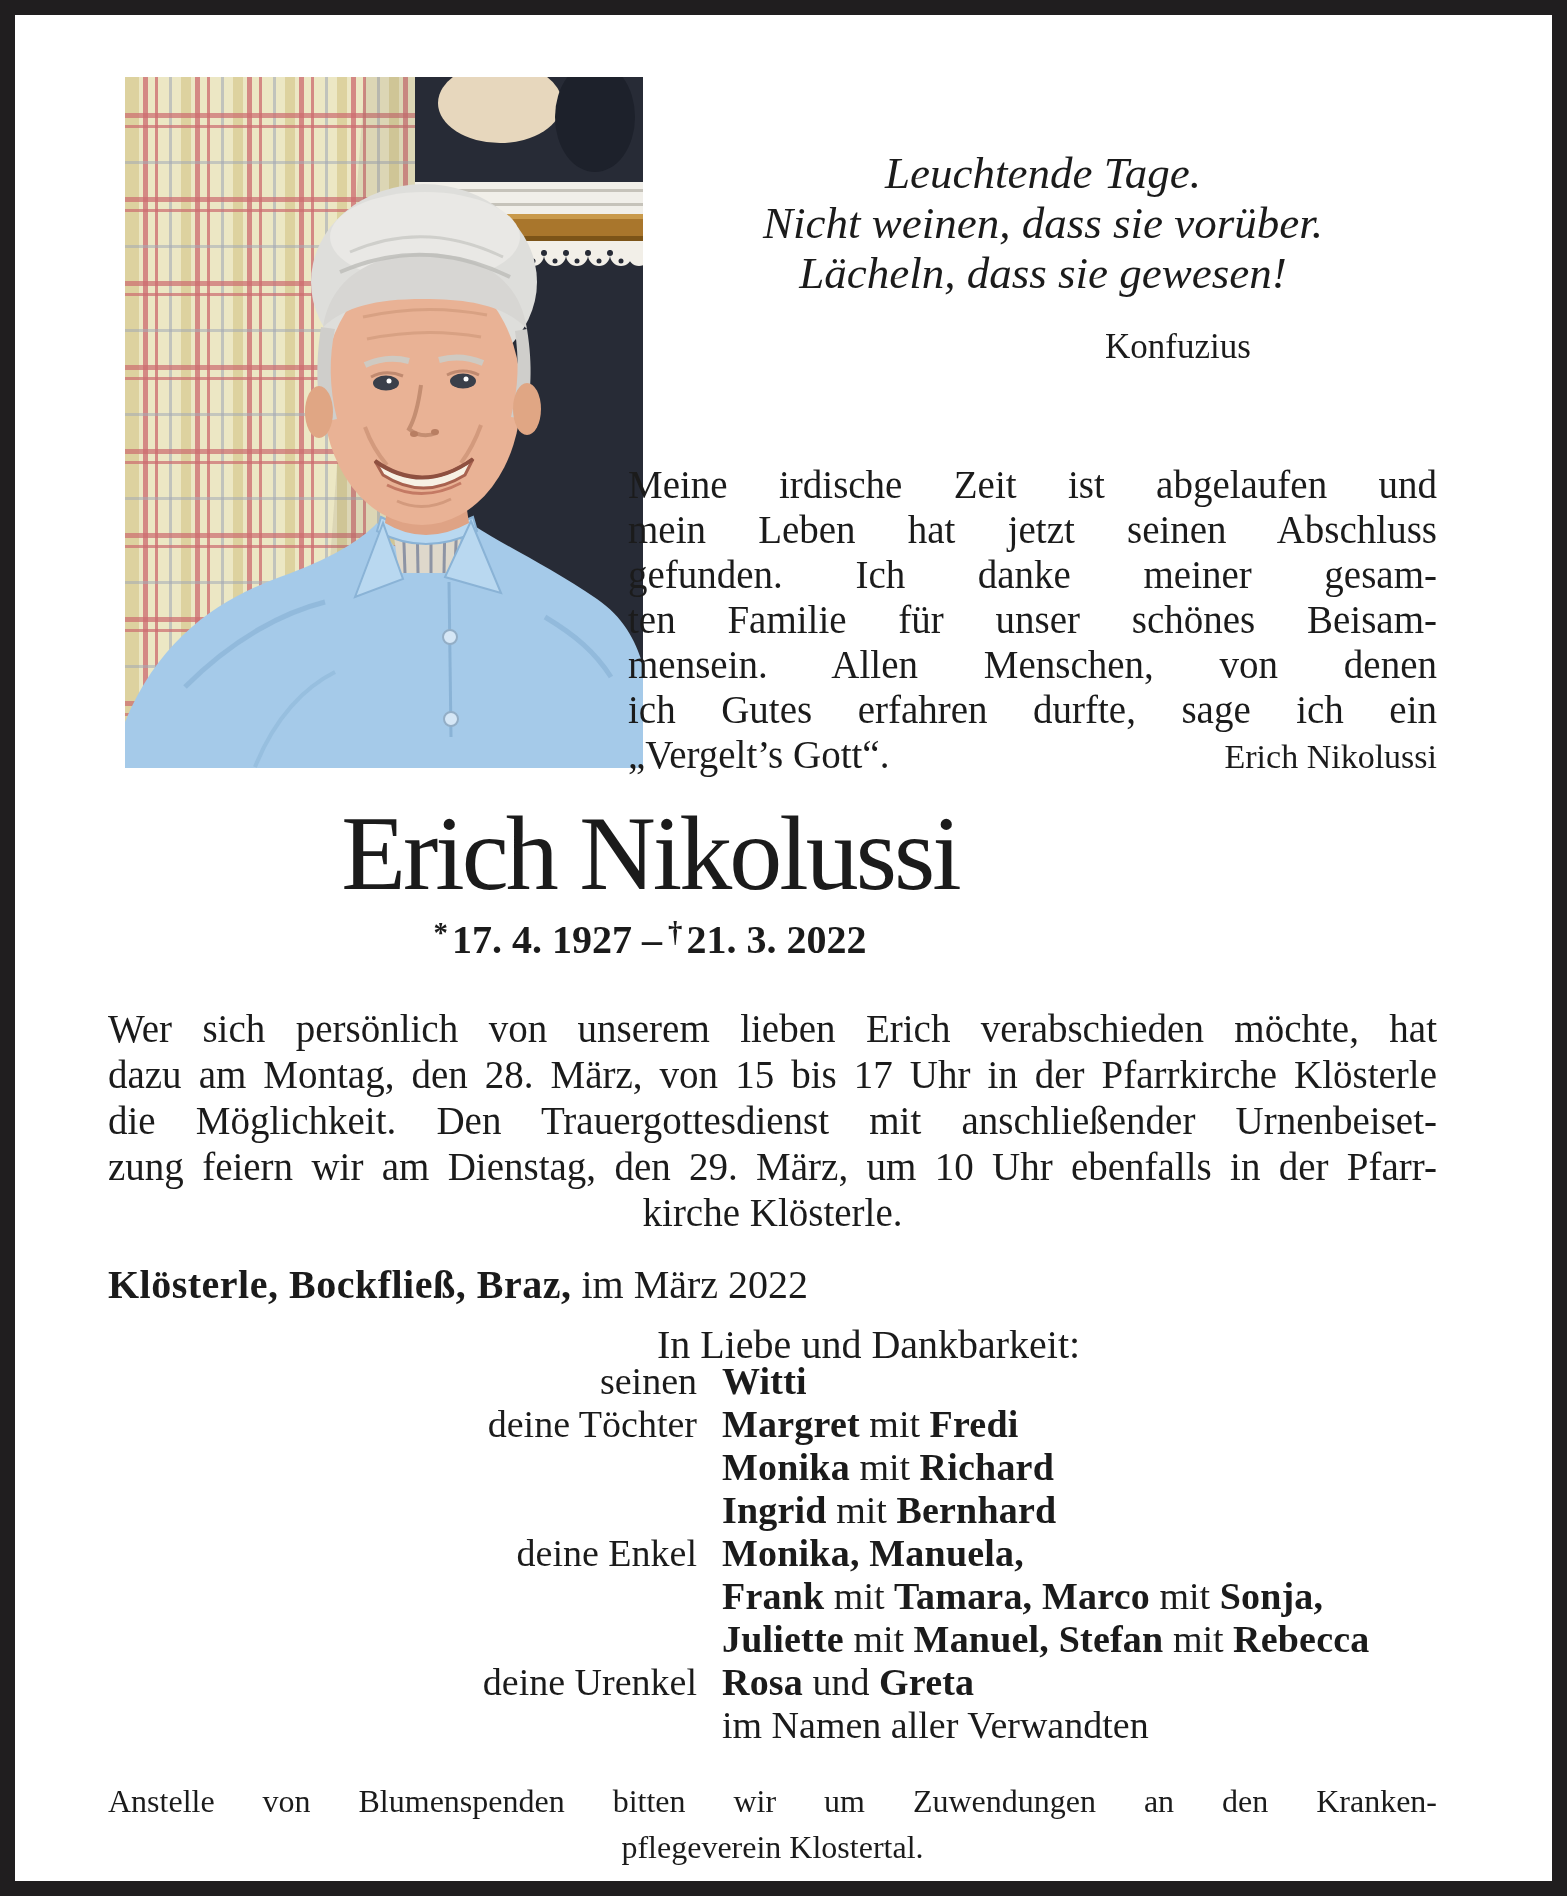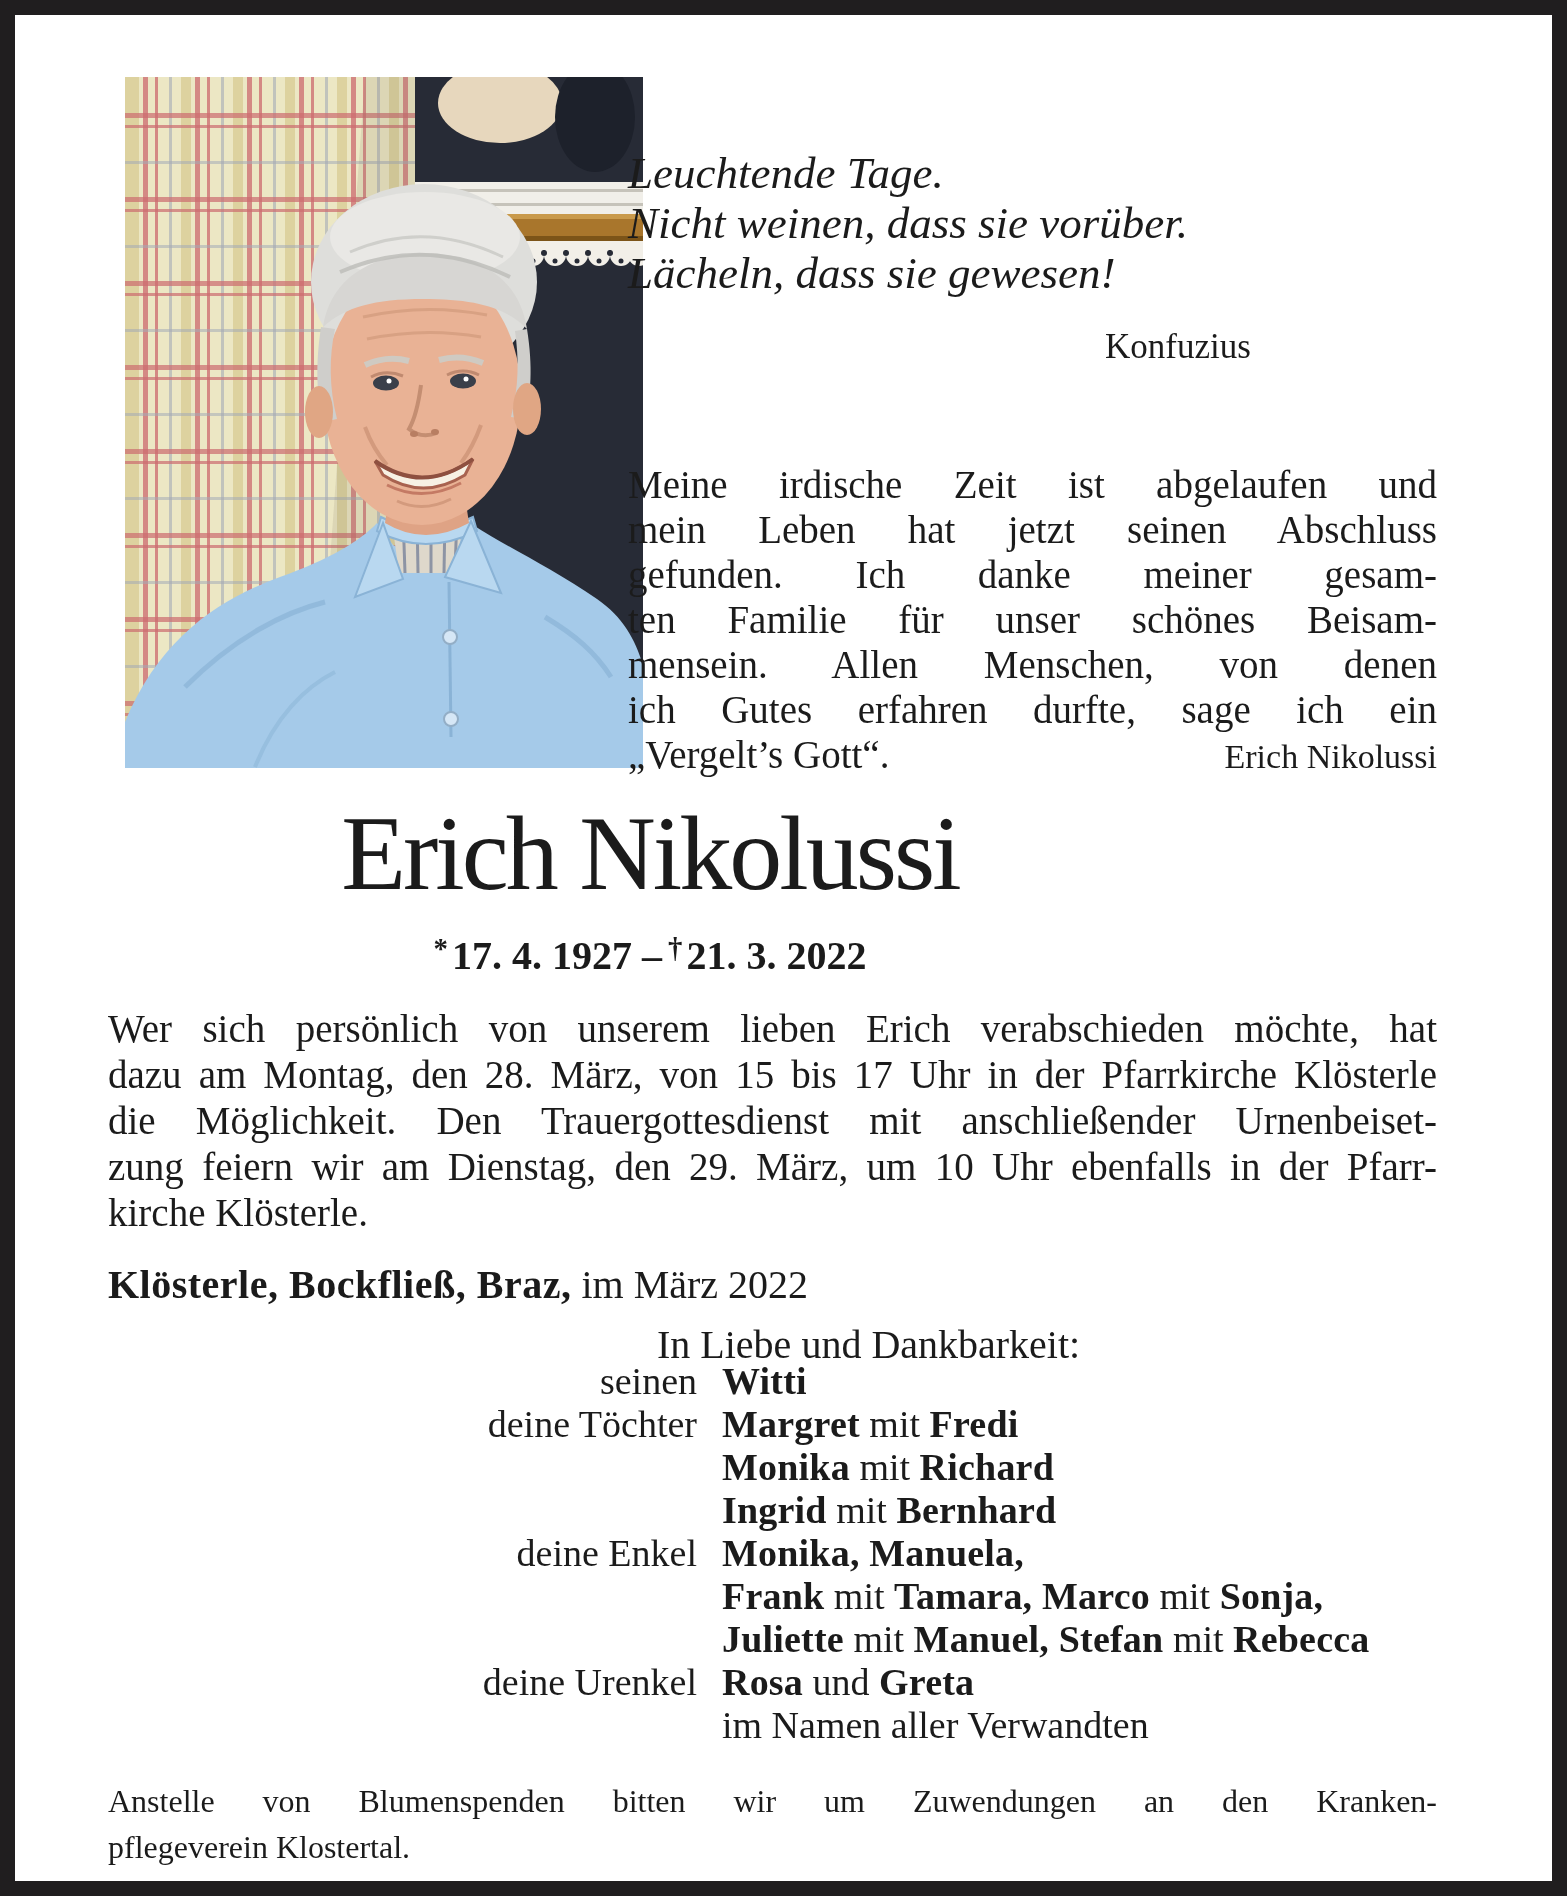--- a/index.html
+++ b/index.html
@@ -16,27 +16,27 @@
   .abs{position:absolute;}
   
   .photo{left:110px;top:62px;width:518px;height:691px;}
   .photo svg{display:block;width:100%;height:100%;}
   
   .quote{left:613px;top:133px;width:830px;font-style:italic;font-size:45px;line-height:50px;}
   .konfuzius{left:1090px;top:288px;font-size:35px;line-height:40px;margin-top:24px;}
   
   .farewell{left:613px;top:447px;width:809px;font-size:39px;line-height:45px;}
   .jline{text-align:justify;text-align-last:justify;white-space:nowrap;}
-  .plainline{text-align:left;}
+  .plainline{text-align:center;}
   .sigline{display:flex;justify-content:space-between;align-items:baseline;}
   .signature{font-size:34px;}
   
   .titleblock{left:110px;top:783px;width:1050px;text-align:center;}
   .bigname{font-size:106px;line-height:112px;letter-spacing:-3px;font-weight:normal;margin:0;}
-  .dates{font-size:40px;line-height:44px;font-weight:bold;margin-top:16px;}
+  .dates{font-size:40px;line-height:44px;font-weight:bold;}
   .sym{font-size:0.72em;vertical-align:0.38em;padding-right:4px;}
   .datesep{padding:0 6px 0 10px;}
   
   .announce{left:93px;top:991px;width:1329px;font-size:39px;line-height:46px;}
   
   .dateline{left:93px;top:1247px;font-size:40px;line-height:46px;}
   .dateline b{letter-spacing:0.5px;}
   
   .thanks{left:642px;top:1307px;font-size:40px;line-height:46px;}
   .family{left:93px;top:1345px;width:1340px;font-size:38px;}

